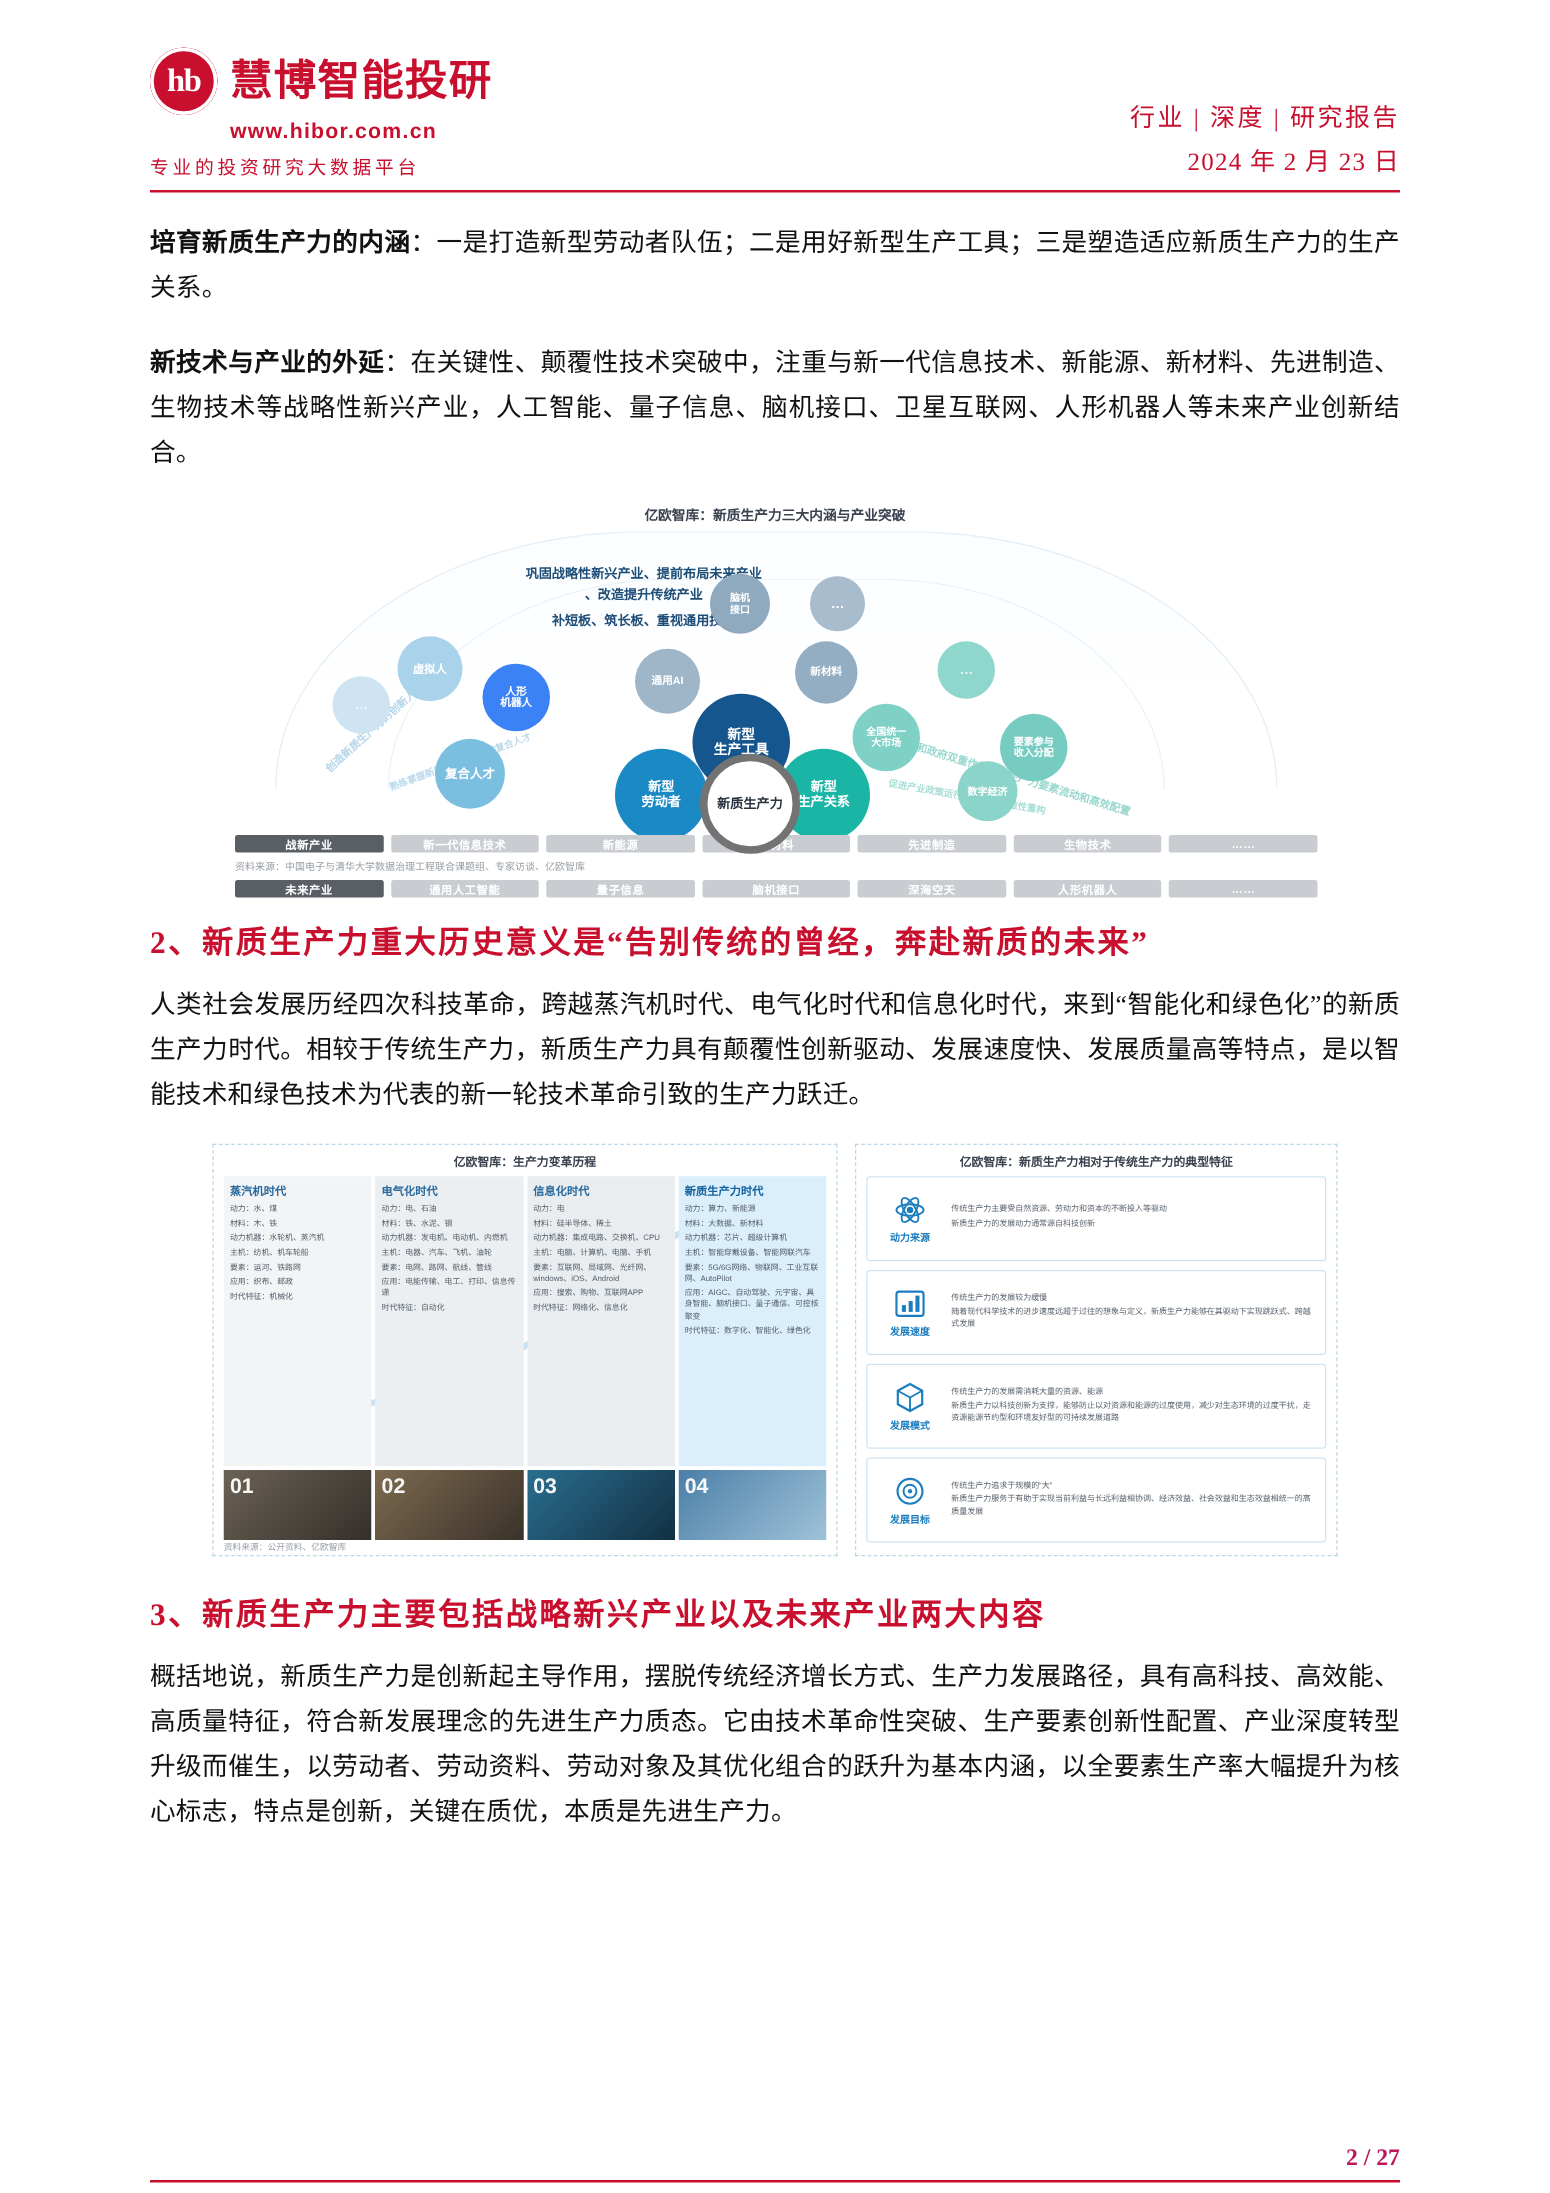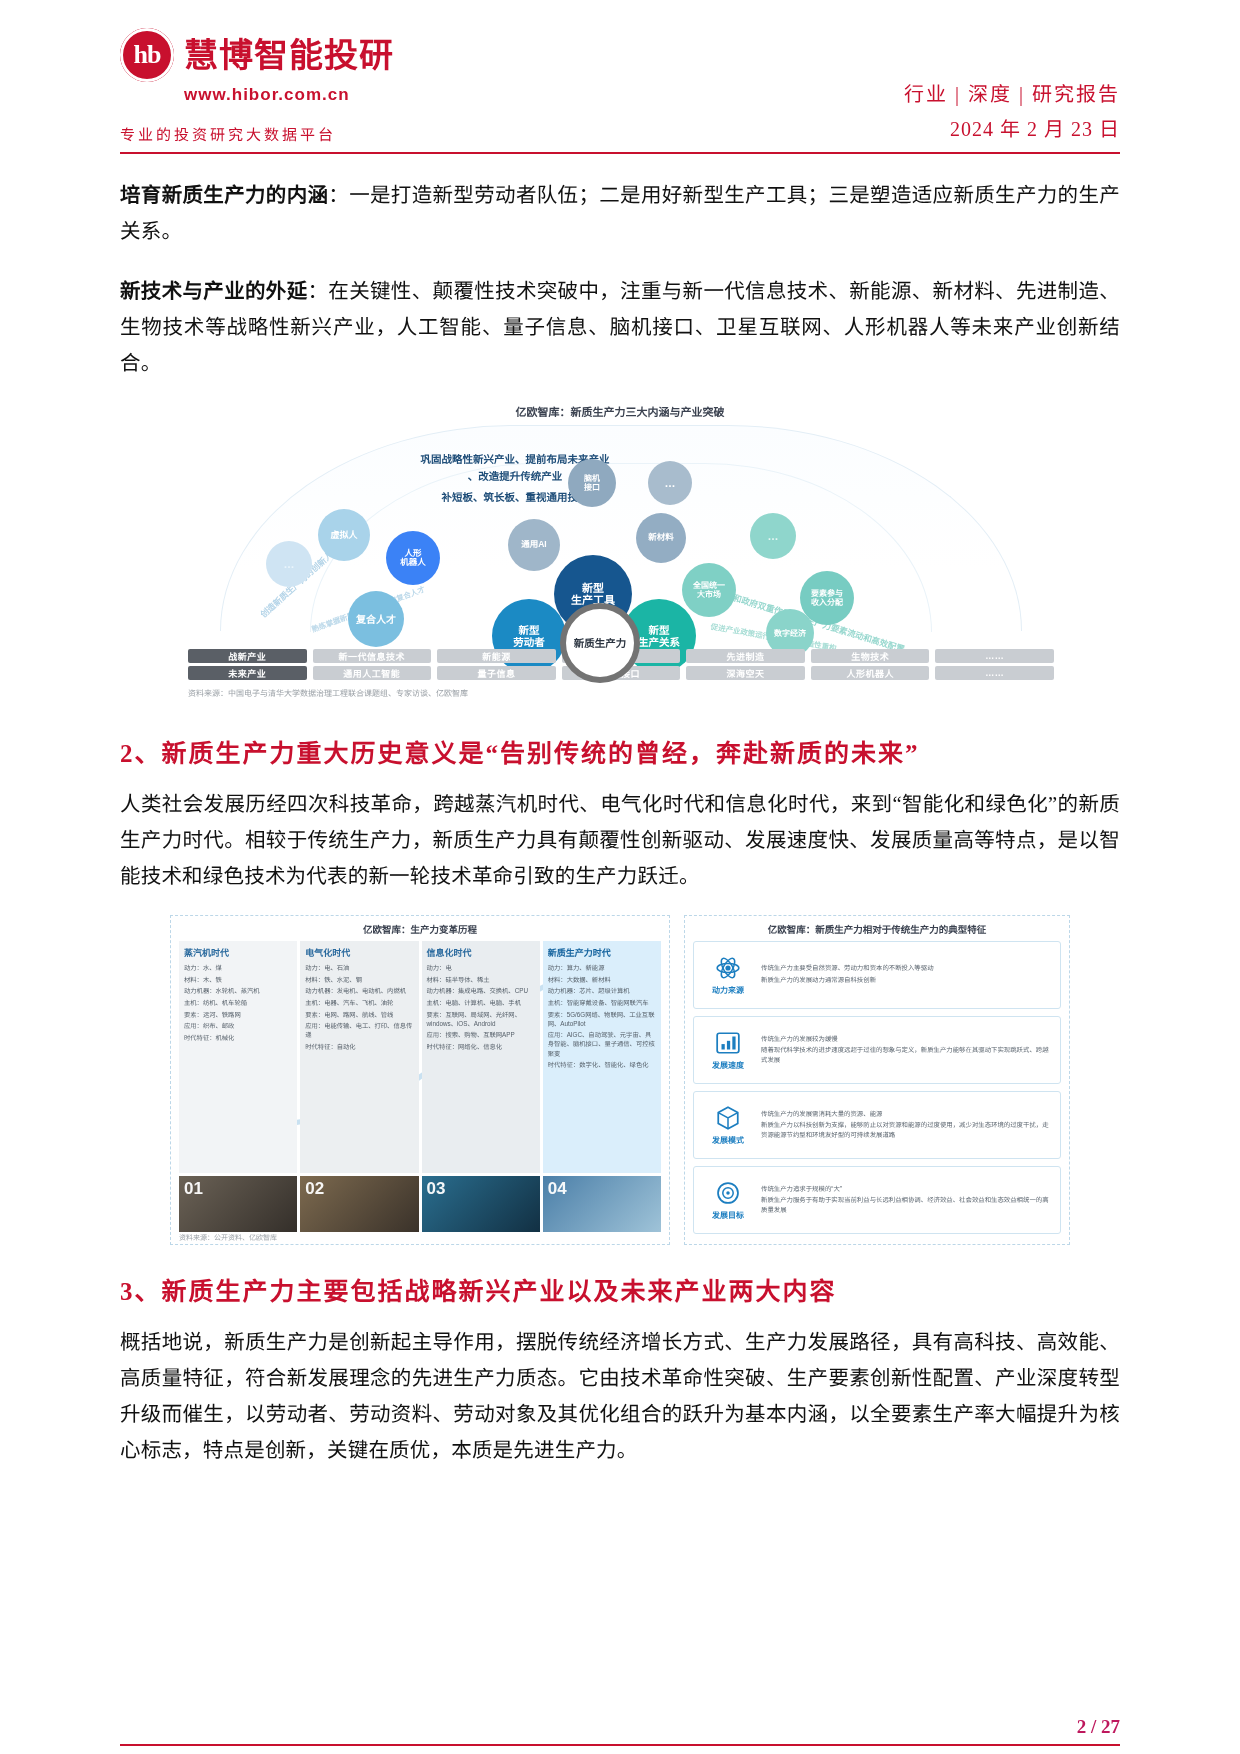--- a/index.html
+++ b/index.html
@@ -43,21 +43,21 @@
     font-family:"Liberation Sans","DejaVu Sans",sans-serif;
     font-size:34px;font-weight:bold;color:#c8102e;
     letter-spacing:1px;line-height:1;
   }
   .brand-url{
     font-family:"Liberation Sans","DejaVu Sans",sans-serif;
     font-size:17px;font-weight:bold;color:#c8102e;
     letter-spacing:1px;margin-left:64px;margin-top:3px;
   }
   .brand-tag{
-    font-size:15px;color:#c8102e;margin-top:18px;letter-spacing:3px;
+    font-size:15px;color:#c8102e;margin-top:7px;letter-spacing:3px;
     font-family:"Liberation Serif",serif;
   }
   .hdr-right{text-align:right;padding-bottom:2px;}
   .hdr-kind{
     font-size:20px;color:#c8102e;letter-spacing:2px;
     font-family:"Liberation Serif",serif;margin-bottom:6px;
   }
   .hdr-date{
     font-size:20px;color:#c8102e;letter-spacing:1px;
     font-family:"Liberation Serif",serif;
@@ -132,21 +132,21 @@
   .barrow{
     position:absolute;left:18px;top:246px;width:866px;
     display:flex;gap:6px;
   }
   .barcell{flex:1;display:flex;flex-direction:column;gap:3px;}
   .bar{
     height:14px;border-radius:2px;
     display:flex;align-items:center;justify-content:center;
     font-family:"Liberation Sans","DejaVu Sans",sans-serif;
     font-size:9px;font-weight:bold;color:#fff;
-    background:#c9cdd2;letter-spacing:.5px;
+    background:#c9cdd2;letter-spacing:.5px;margin-top:19px;
   }
   .bar.dark{background:#5a5f66;}
   .src{
     position:absolute;left:18px;top:284px;
     font-family:"Liberation Sans","DejaVu Sans",sans-serif;
     font-size:8px;color:#9aa0a6;
   }
 
   
   .fig2{

